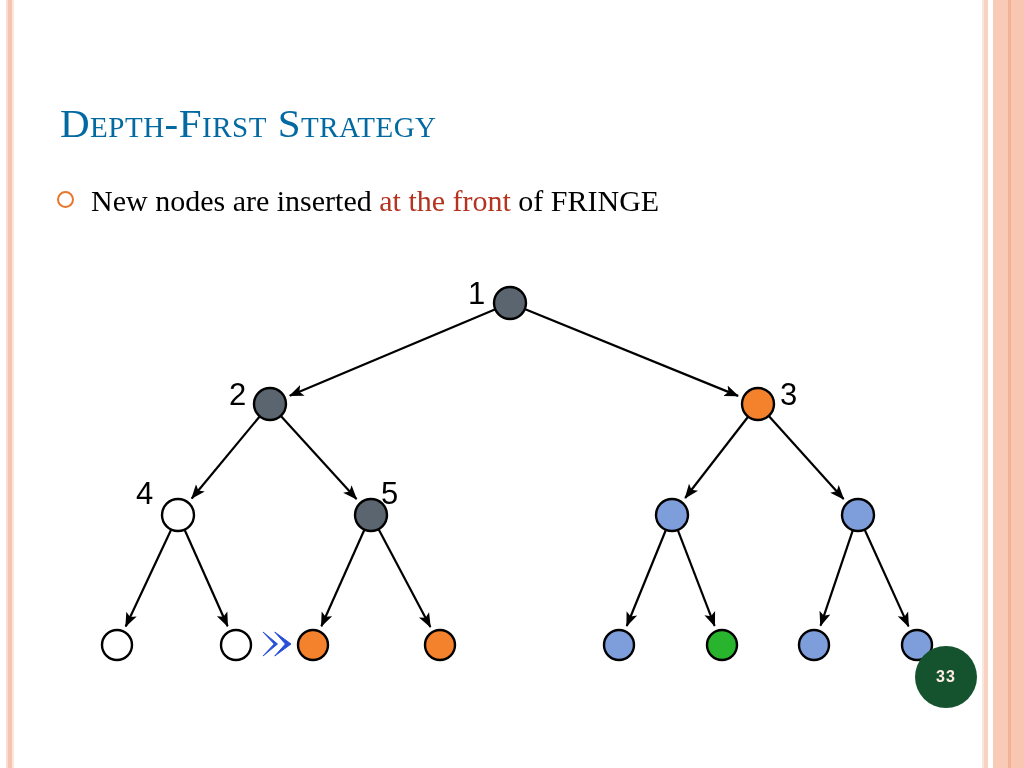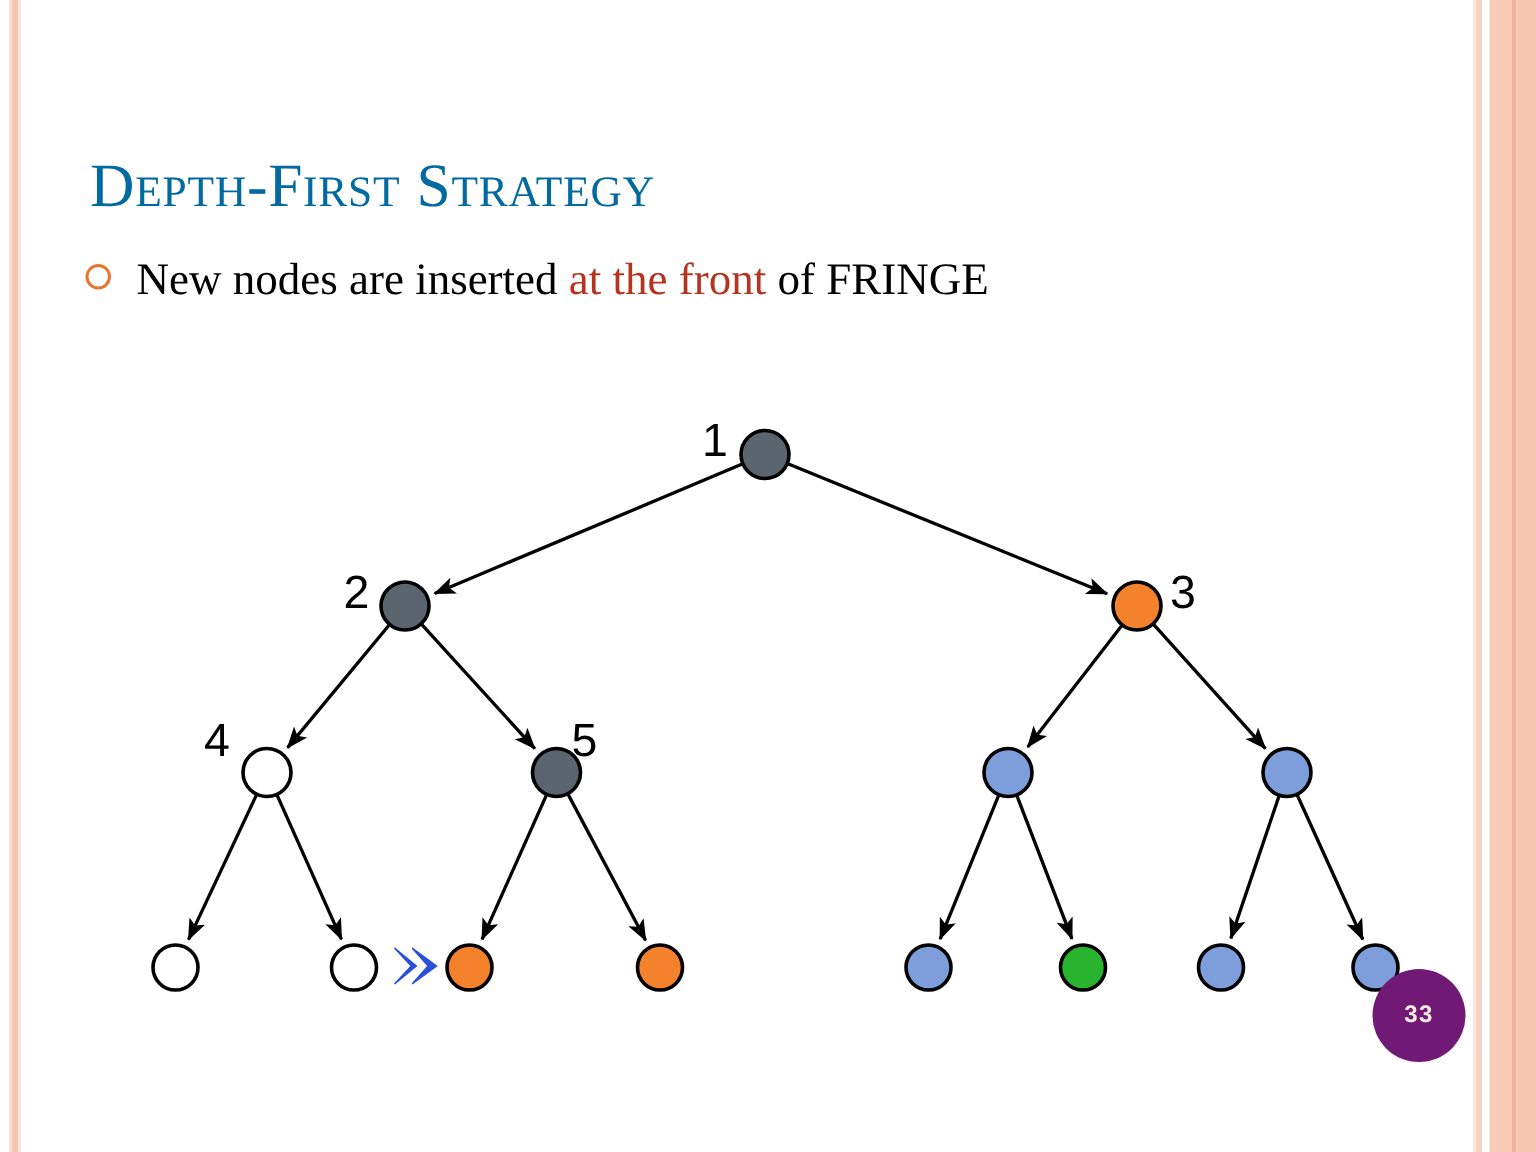--- a/index.html
+++ b/index.html
@@ -40,21 +40,21 @@
     font-variant: small-caps;
     letter-spacing: 0.5px;
     color: #0369a1;
     white-space: nowrap;
   }
 
   
   #bullet-row {
     position: absolute;
     left: 57px;
-    top: 172px;
+    top: 186px;
     display: flex;
     align-items: baseline;
     white-space: nowrap;
   }
   #bullet-marker {
     width: 13px;
     height: 13px;
     border: 2.4px solid #e8762c;
     border-radius: 50%;
     display: inline-block;
@@ -89,21 +89,21 @@
   }
 
   
   #page-number-badge {
     position: absolute;
     left: 915px;
     top: 646px;
     width: 62px;
     height: 62px;
     border-radius: 50%;
-    background: #701a75;
+    background: #14532d;
     display: flex;
     align-items: center;
     justify-content: center;
   }
   #page-number-text {
     font-family: "Liberation Sans", sans-serif;
     font-size: 16px;
     font-weight: bold;
     color: #fdece0;
     letter-spacing: 1px;

